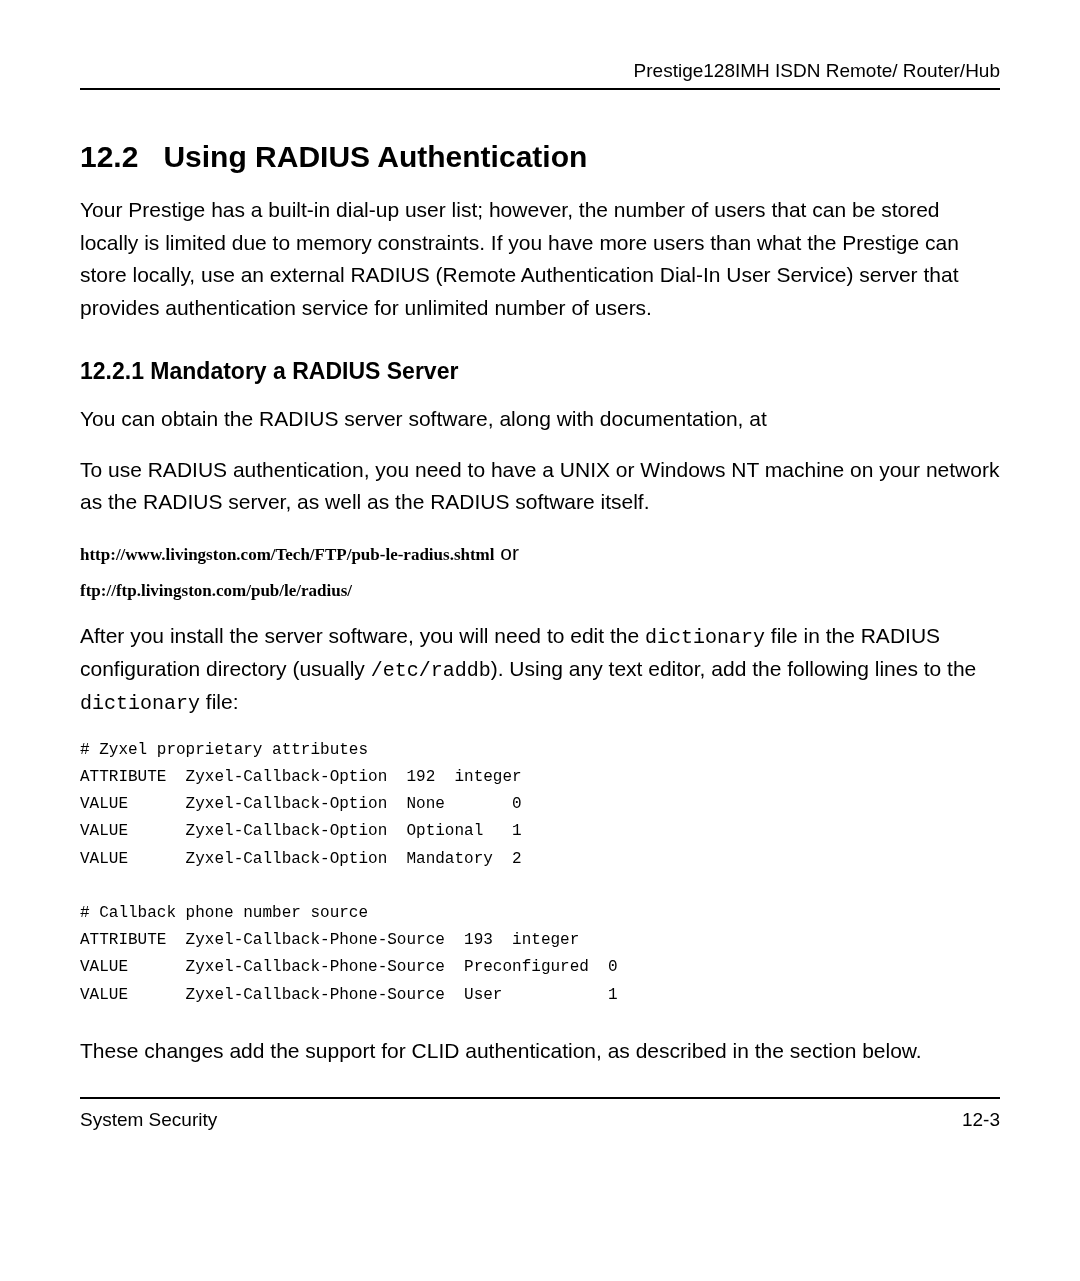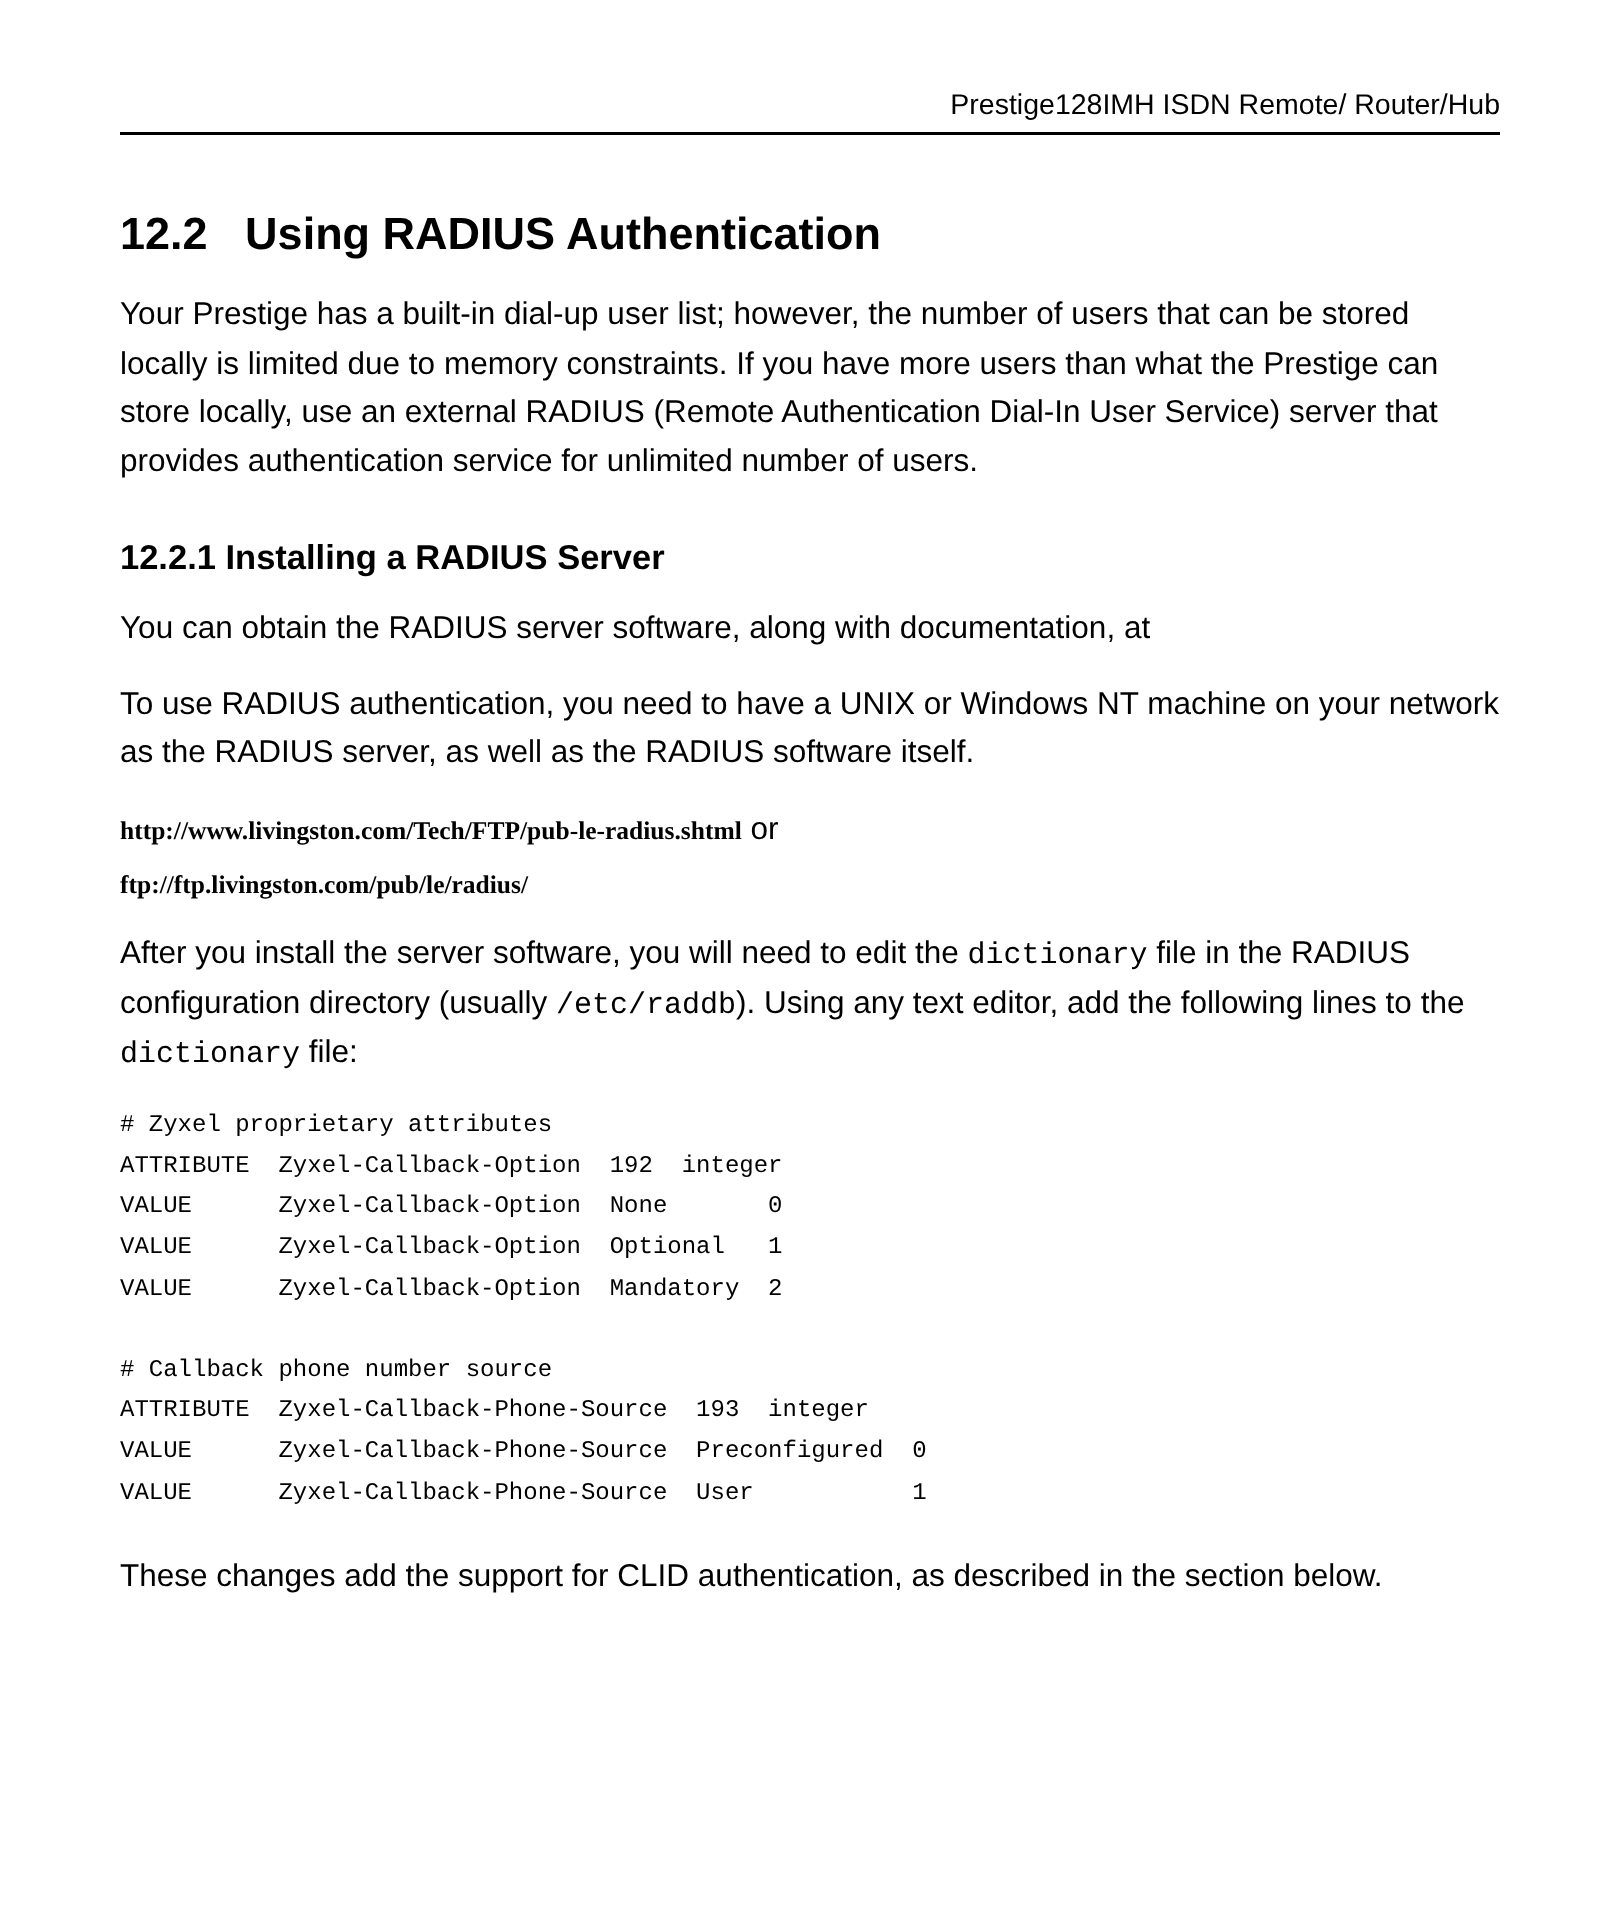--- a/index.html
+++ b/index.html
@@ -71,21 +71,21 @@
   <div class="top-header">Prestige128IMH  ISDN Remote/ Router/Hub</div>
 
   <h1>
     <span>12.2</span>
     &nbsp;
     <span>Using RADIUS  Authentication</span>
   </h1>
 
   <p>Your Prestige has a built-in dial-up user list; however, the number of users that can be stored locally is limited due to memory constraints.  If you have more users than what the Prestige can store locally, use an external RADIUS (Remote Authentication Dial-In User Service) server that provides authentication service for unlimited number of users.</p>
 
-  <h2>12.2.1 Installing a RADIUS Server</h2>
+  <h2>12.2.1 Mandatory a RADIUS Server</h2>
 
   <p>You can obtain the RADIUS server software, along with documentation, at</p>
 
   <p>To use RADIUS authentication, you need to have a UNIX or Windows NT machine on your network as the RADIUS server, as well as the RADIUS software itself.</p>
 
   <p style="margin-bottom:4px;">
     <span class="bold-mono">http://www.livingston.com/Tech/FTP/pub-le-radius.shtml</span>
     <span> or</span>
   </p>
   <p style="margin-bottom:14px;">
@@ -103,14 +103,18 @@
 VALUE      Zyxel-Callback-Option  Optional   1
 VALUE      Zyxel-Callback-Option  Mandatory  2
 
 # Callback phone number source
 ATTRIBUTE  Zyxel-Callback-Phone-Source  193  integer
 VALUE      Zyxel-Callback-Phone-Source  Preconfigured  0
 VALUE      Zyxel-Callback-Phone-Source  User           1</div>
 
   <p>These changes add the support for CLID authentication, as described in the section below.</p>
 
+  <div class="bottom-rule">
+    <span>System Security</span>
+    <span>12-3</span>
+  </div>
 
 </div>
 
 </body></html>

